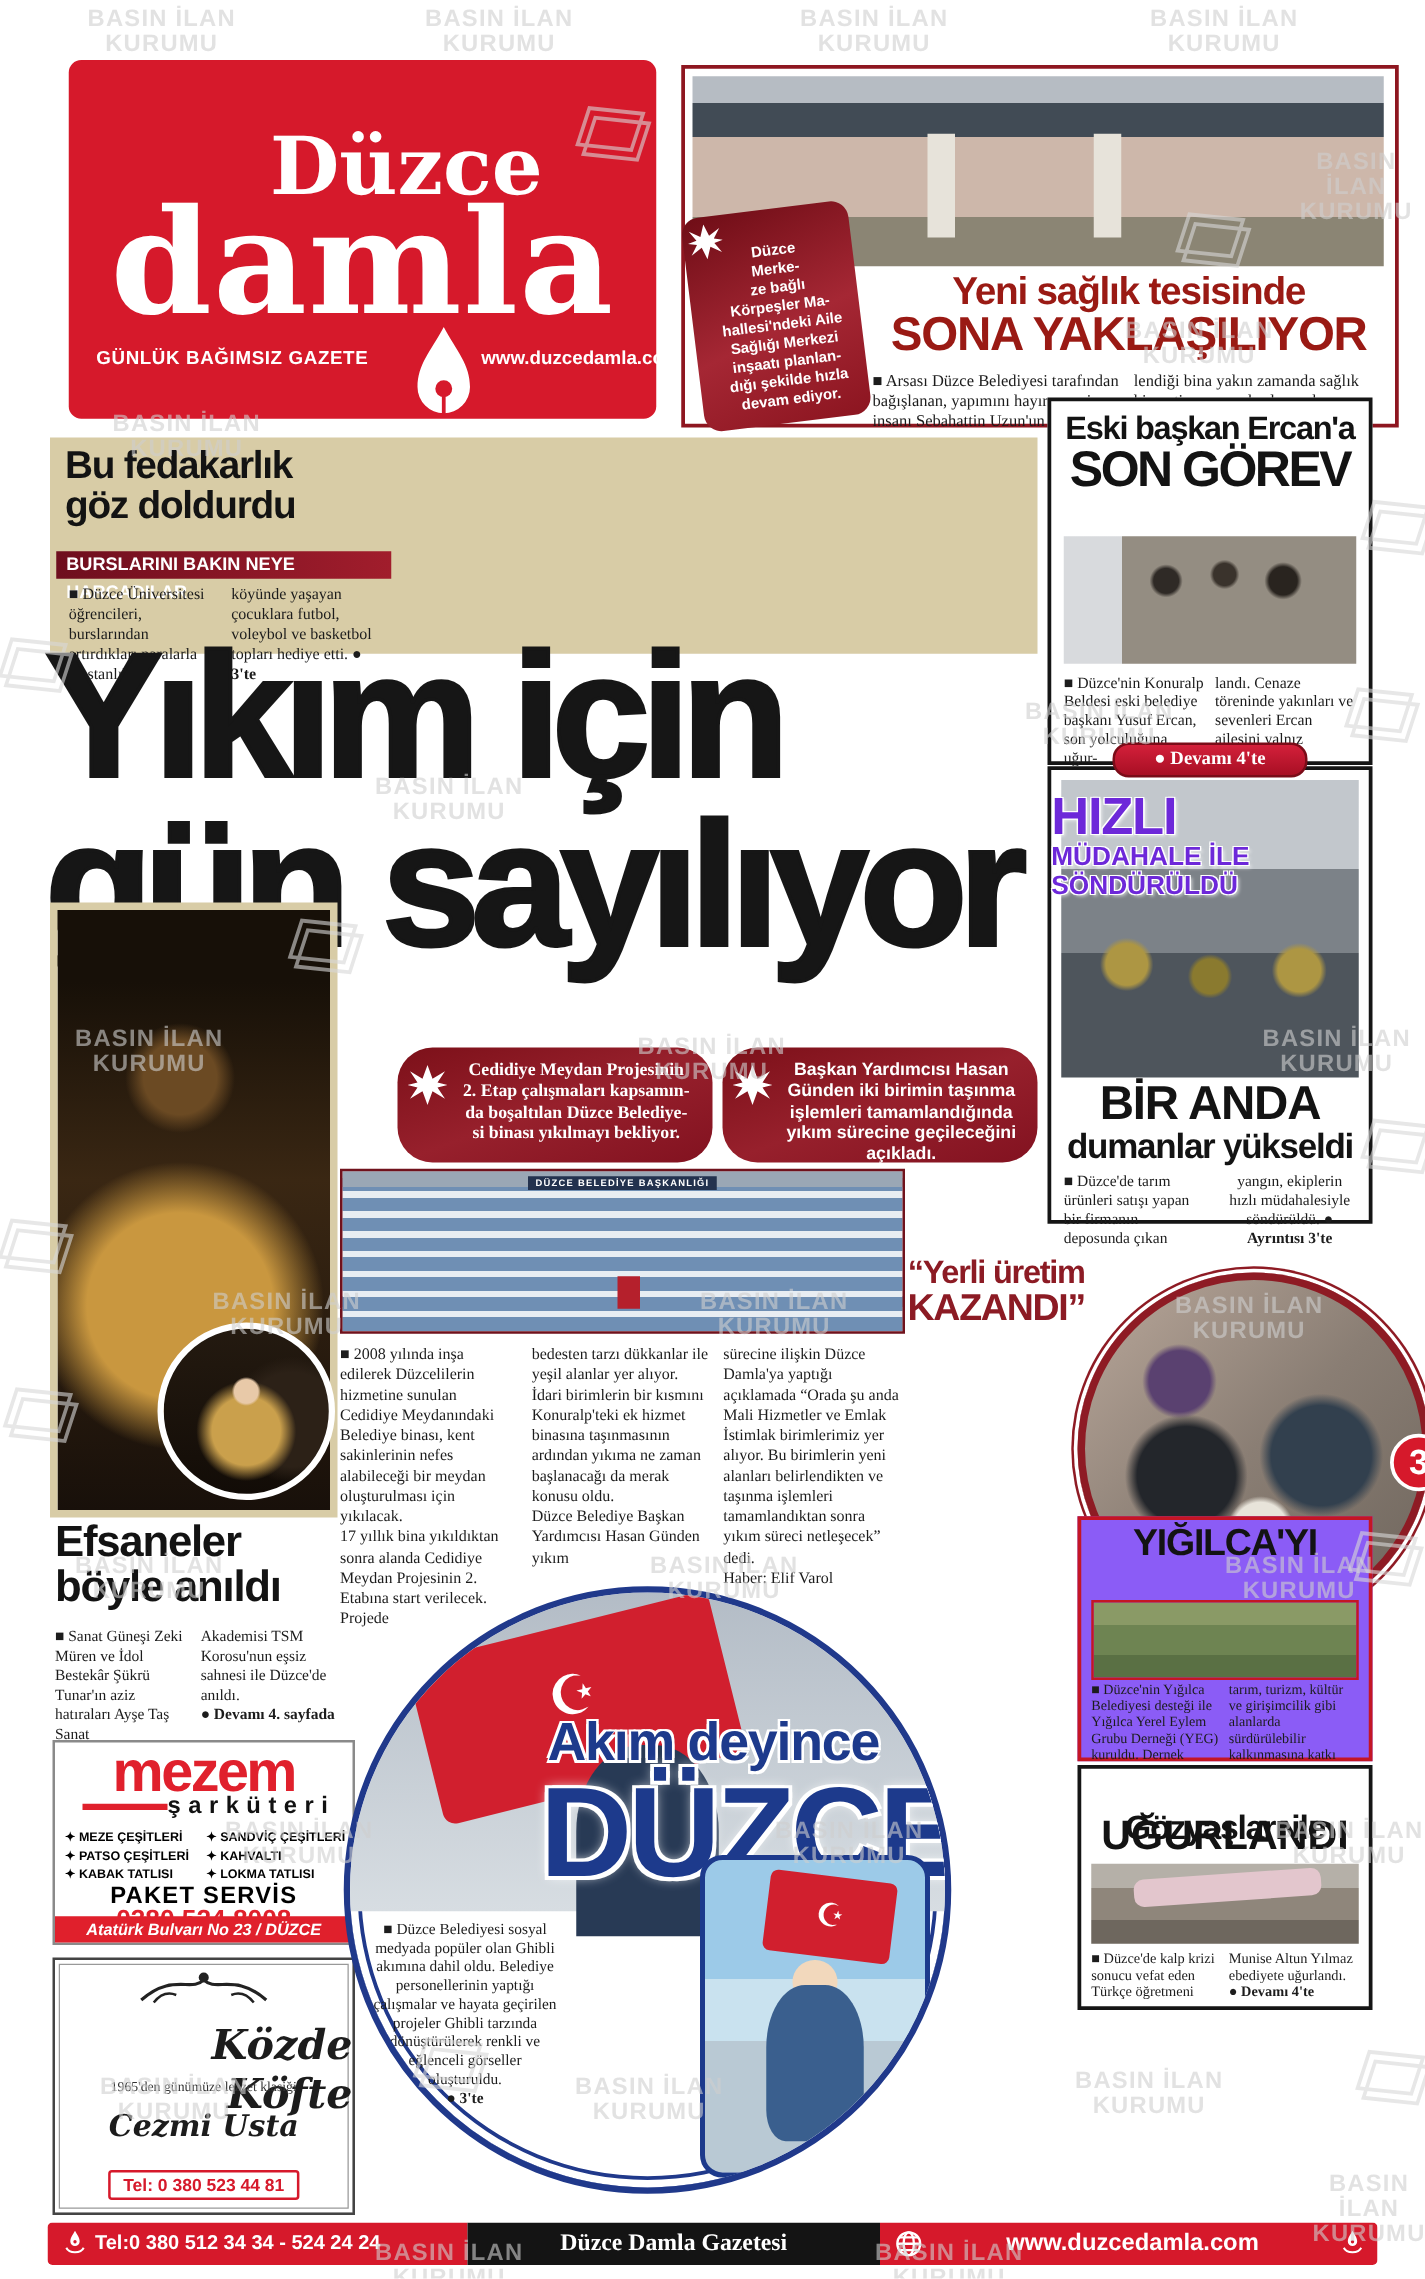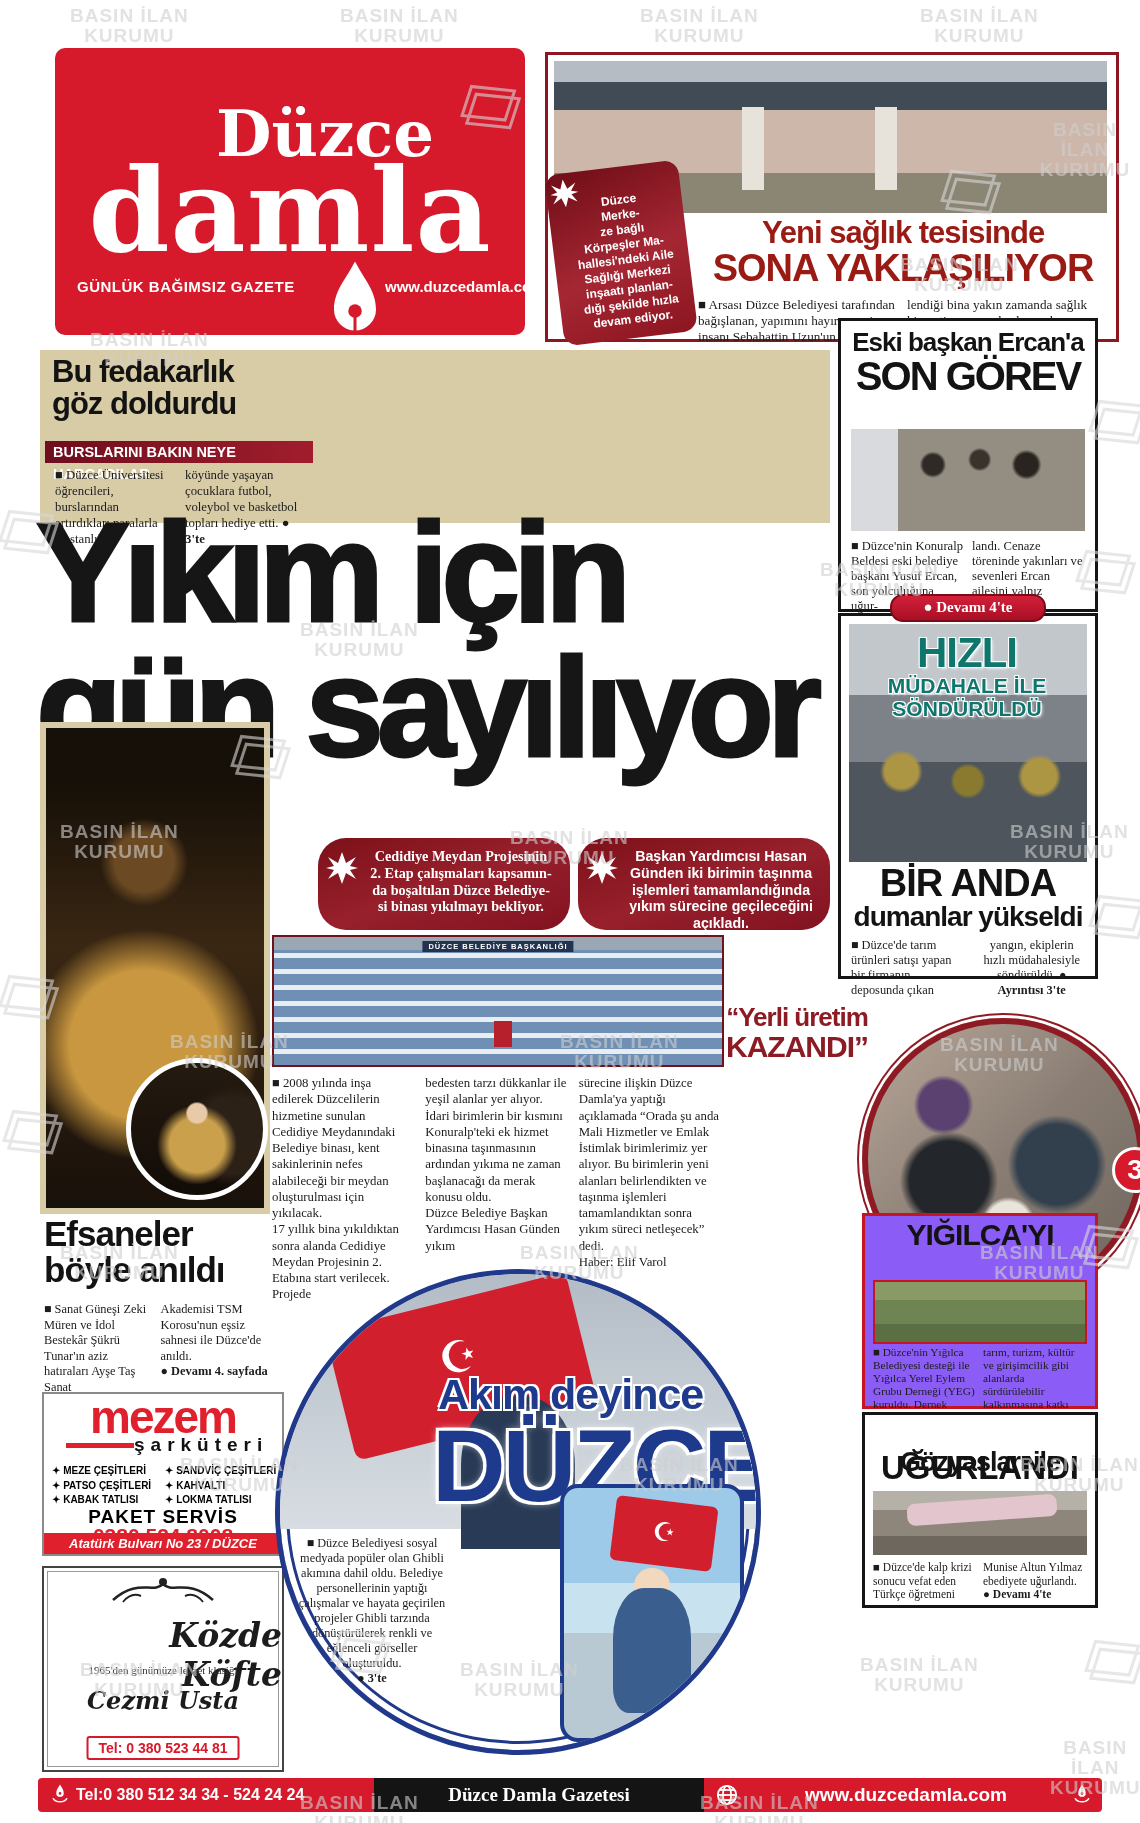--- a/index.html
+++ b/index.html
@@ -132,21 +132,21 @@
      font-family:"Liberation Serif",serif;}
 
   
   .fire-box{left:838px;top:613px;width:254px;height:360px;}
   .fire-photo{left:8px;top:8px;right:8px;height:238px;
      background:
        radial-gradient(circle at 22% 62%, #ad9643 0 7%, transparent 9%),
        radial-gradient(circle at 50% 66%, #8a7a2f 0 7%, transparent 9%),
        radial-gradient(circle at 80% 64%, #ad9643 0 7%, transparent 9%),
        linear-gradient(180deg,#c2c7cc 0 30%,#7c8288 30% 58%,#4e555c 58% 100%);}
-  .fire-overlay{left:0;right:2px;top:16px;text-align:center;color:#0f766e;font-weight:bold;z-index:4;
+  .fire-overlay{left:0;right:2px;top:16px;text-align:left;color:#6d28d9;font-weight:bold;z-index:4;
      text-shadow:1px 1px 0 #fff,-1px -1px 0 #fff,1px -1px 0 #fff,-1px 1px 0 #fff,2px 2px 3px rgba(255,255,255,.7);}
   .fire-overlay .l1{font-size:42px;letter-spacing:-1px;line-height:1;}
   .fire-overlay .l2,.fire-overlay .l3{font-size:21px;letter-spacing:0;line-height:1.1;}
   .fire-hl{left:0;right:0;top:248px;}
   .fire-hl .l1{font-size:38px;letter-spacing:-1px;} .fire-hl .l2{font-size:28px;letter-spacing:-1px;}
   .fire-body{left:10px;right:10px;top:322px;display:flex;gap:21px;font-size:12.4px;line-height:1.2;}
   .fire-body>div{flex:1;}
 
   
   .yerli-hl{left:722px;top:1004px;width:150px;color:#8c1b24;font-weight:bold;text-align:center;

